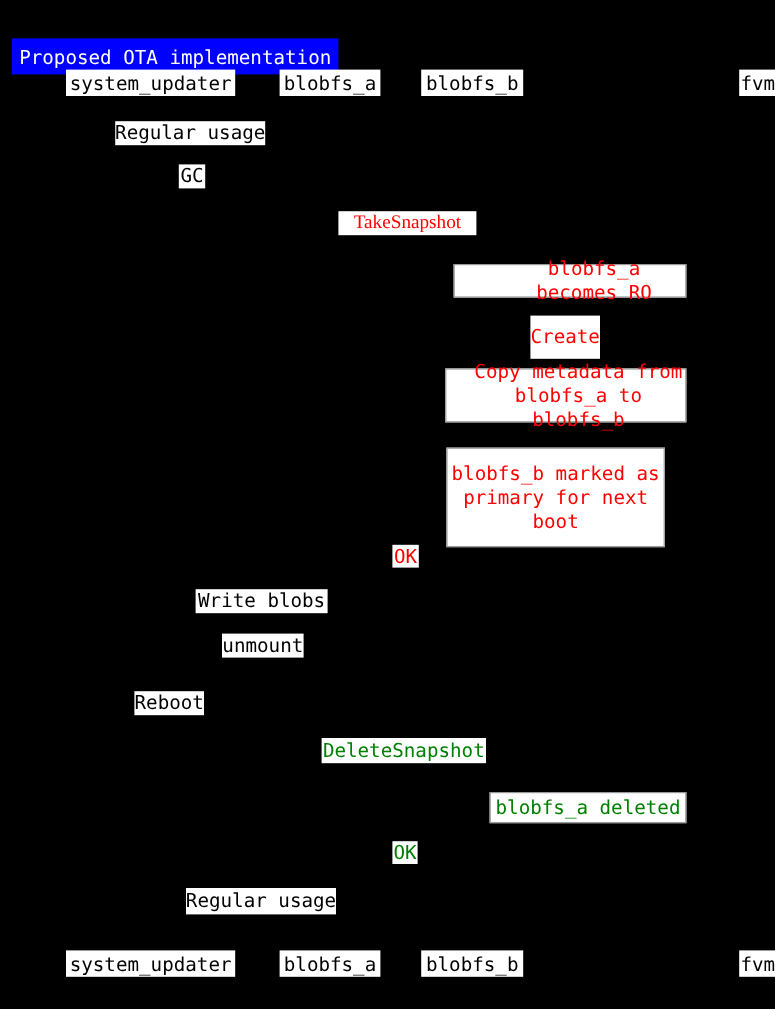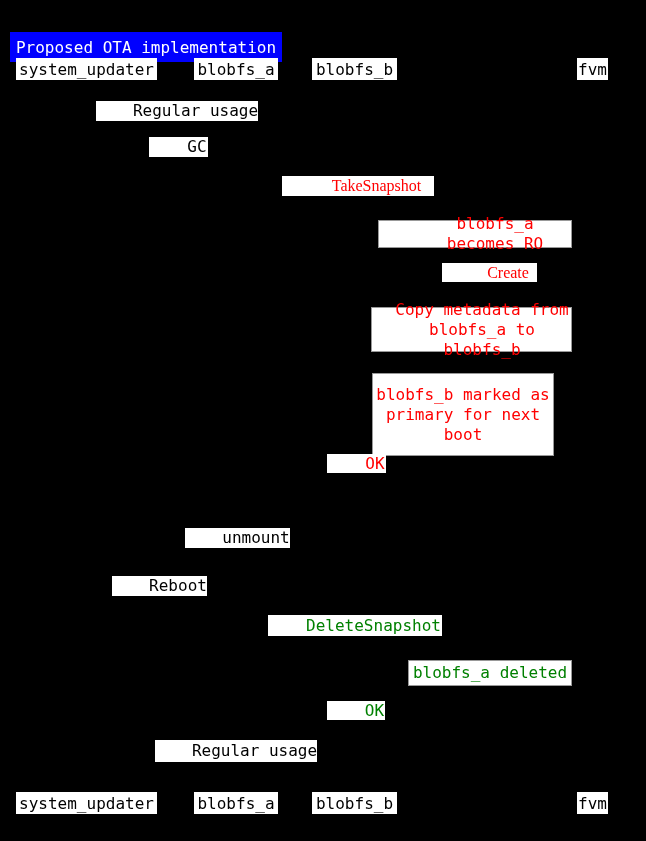--- a/index.html
+++ b/index.html
@@ -26,31 +26,31 @@
     white-space: nowrap;
   }
   .participant {
     position: absolute;
     background: var(--label-bg, #fff);
     color: var(--default-text, #000);
     display: flex;
     align-items: center;
     justify-content: center;
     white-space: nowrap;
+    margin-left: 39px;
   }
   .msg {
     position: absolute;
     background: var(--label-bg, #fff);
     color: var(--default-text, #000);
     display: flex;
     align-items: center;
     justify-content: center;
     white-space: nowrap;
     line-height: 20px;
-    padding-left: 37px;
   }
   .msg.red   { color: var(--red, #ff0000); }
   .msg.green { color: var(--green, #008000); }
   .msg.note {
     white-space: normal;
     text-align: center;
     border: 1px solid var(--note-border, #999);
     box-sizing: border-box;
     padding: 2px 0;
   }
@@ -68,28 +68,29 @@
   <div class="participant" style="left:577px; top:58px; width:31px; height:22px;">fvm</div>
 
   <div class="msg" style="left:96px; top:101px; width:125px; height:20px;">Regular usage</div>
 
   <div class="msg" style="left:149px; top:137px; width:22px; height:20px;text-align:center;">GC</div>
 
   <div class="msg red" style="left:282px; top:176px; width:115px; height:20px;font-family:Liberation Serif, serif;">TakeSnapshot</div>
 
   <div class="msg red note" style="left:378px; top:220px; width:194px; height:28px;padding-left:40px;">blobfs_a becomes RO</div>
 
-  <div class="msg red" style="left:442px; top:263px; width:58px; height:19px;font-family:Liberation Serif, serif;">Create</div>
+  <div class="msg red" style="left:442px; top:263px; width:58px; height:36px;">Create</div>
 
   <div class="msg red note" style="left:371px; top:307px; width:201px; height:45px;padding-left:21px;">Copy metadata from blobfs_a to blobfs_b</div>
 
   <div class="msg red note" style="left:372px; top:373px; width:182px; height:83px;">blobfs_b marked as primary for next boot</div>
 
   <div class="msg red" style="left:327px; top:454px; width:22px; height:19px;">OK</div>
 
+  <div class="msg" style="left:163px; top:491px; width:110px; height:20px;">Write blobs</div>
 
   <div class="msg" style="left:185px; top:528px; width:68px; height:20px;">unmount</div>
 
   <div class="msg" style="left:112px; top:576px; width:58px; height:20px;">Reboot</div>
 
   <div class="msg green" style="left:268px; top:615px; width:137px; height:21px;">DeleteSnapshot</div>
 
   <div class="msg green note" style="left:408px; top:660px; width:164px; height:26px;">blobfs_a deleted</div>
 
   <div class="msg green" style="left:327px; top:701px; width:21px; height:19px;">OK</div>

